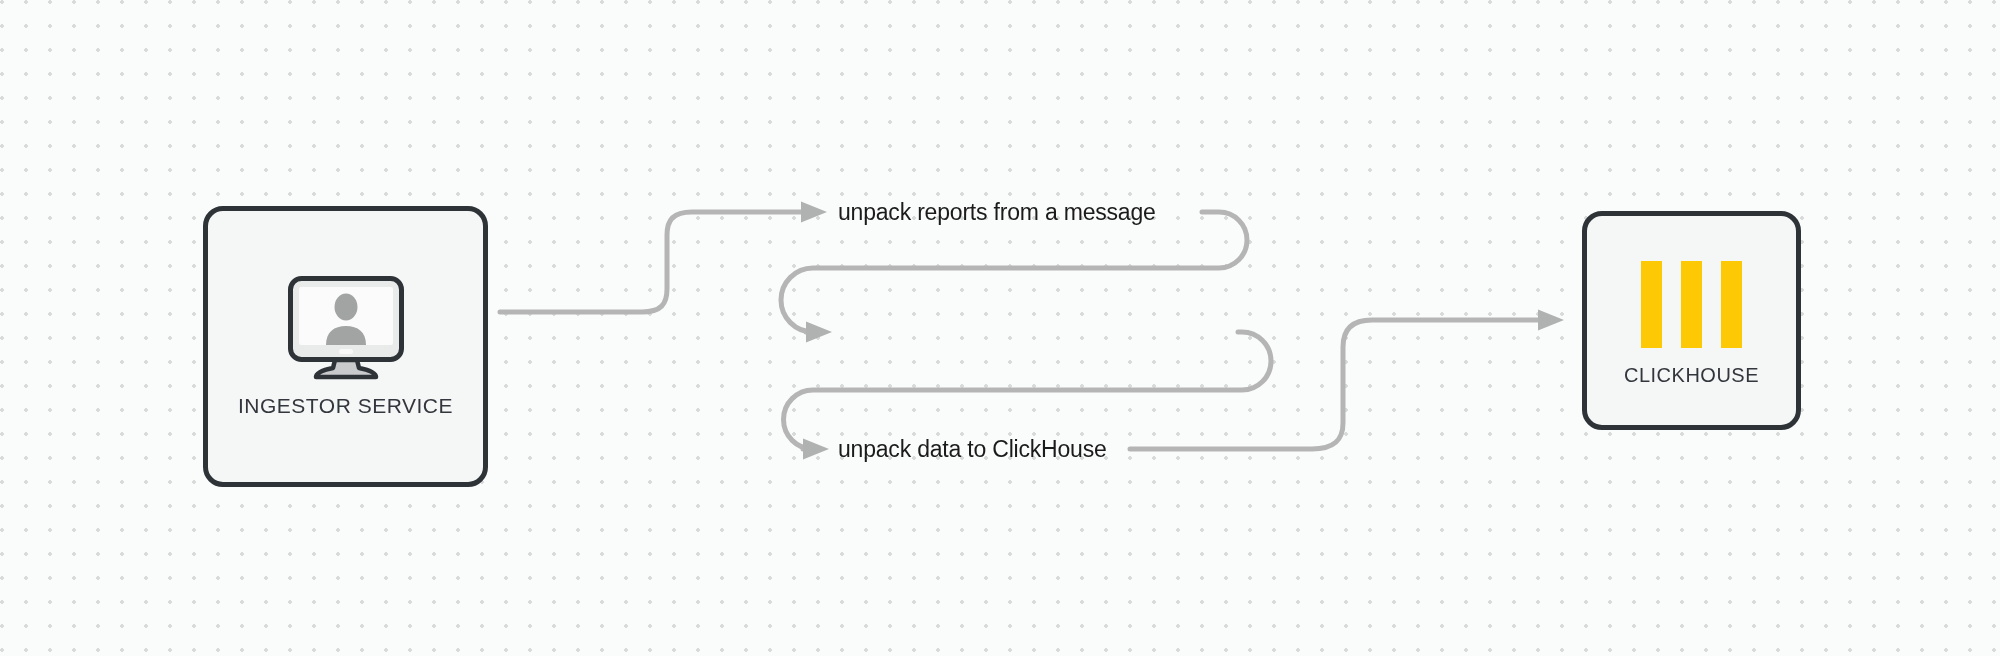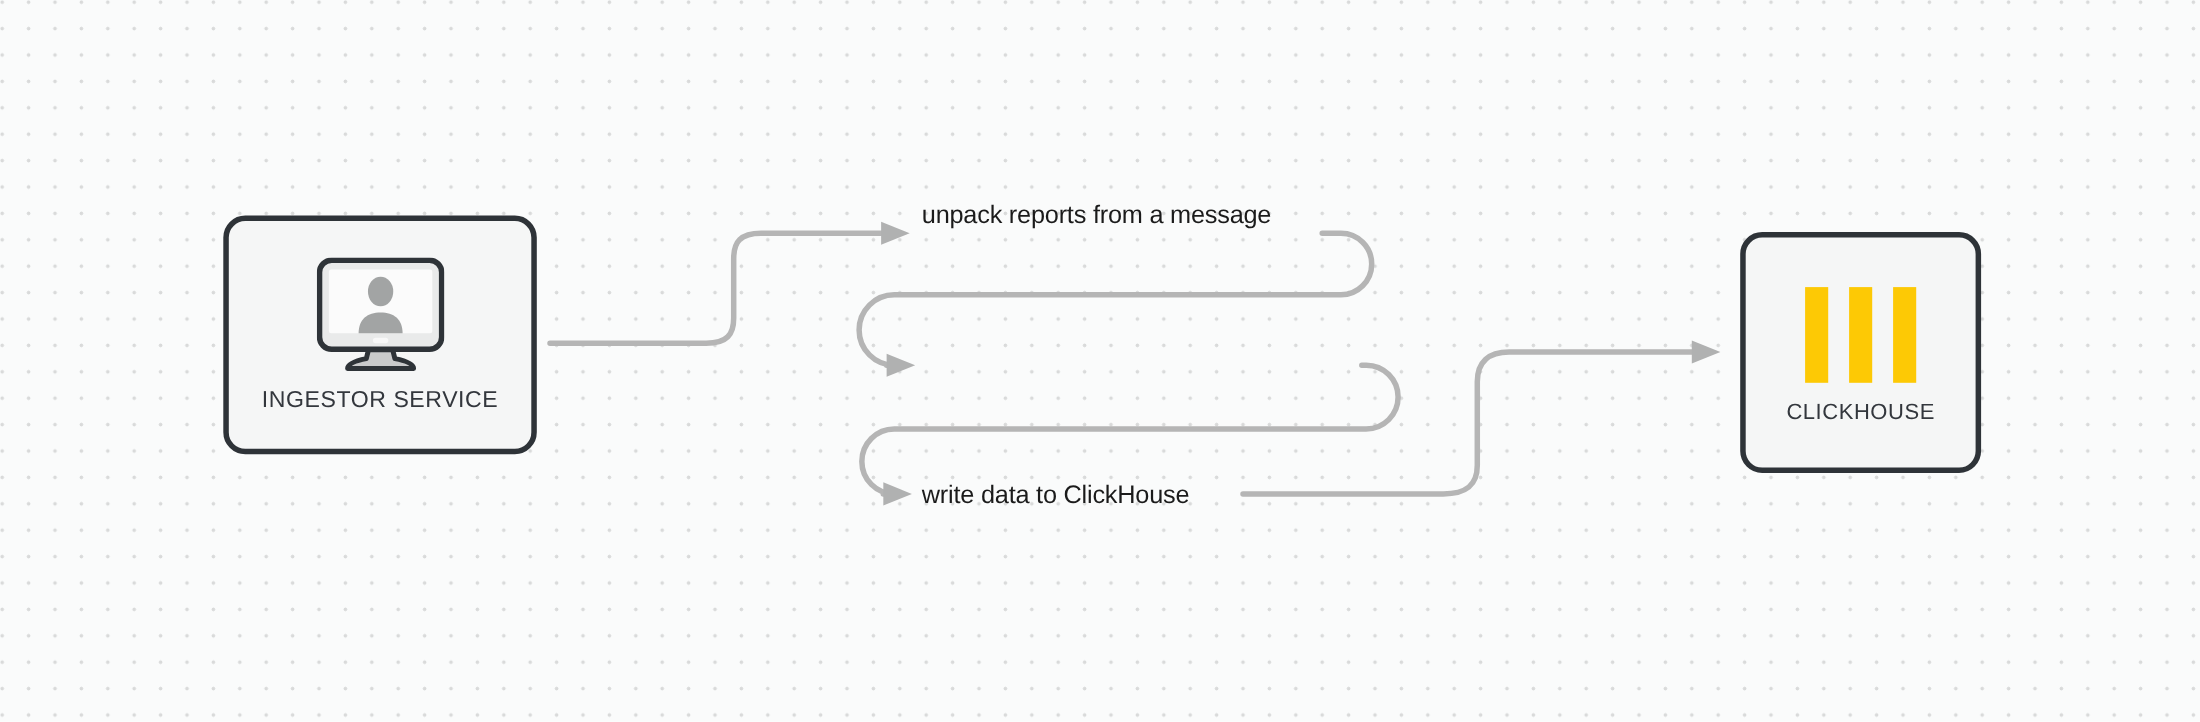--- a/index.html
+++ b/index.html
@@ -34,21 +34,21 @@
     position: absolute;
     box-sizing: border-box;
     background: #f5f6f6;
     border: 5px solid #2e3338;
     border-radius: 20px;
     display: flex;
     flex-direction: column;
     align-items: center;
     justify-content: center;
   }
-  .node-ingestor { left: 203px; top: 196px; width: 285px; height: 217px; }
+  .node-ingestor { left: 203px; top: 206px; width: 285px; height: 281px; }
   .node-clickhouse { left: 1582px; top: 211px; width: 219px; height: 219px; }
 
   .node-label {
     color: #33373d;
     letter-spacing: 0.5px;
     white-space: nowrap;
   }
   .node-ingestor .node-label { font-size: 21px; margin-top: 14px; }
   .node-clickhouse .node-label { font-size: 20px; margin-top: 16px; }
 
@@ -58,21 +58,21 @@
   .step-label {
     position: absolute;
     left: 838px;
     height: 30px;
     line-height: 30px;
     font-size: 23px;
     letter-spacing: -0.2px;
     color: #1b1b1b;
     white-space: nowrap;
   }
-  .step-1 { top: 180px; }
+  .step-1 { top: 197px; }
   .step-2 { top: 317px; }
   .step-3 { top: 434px; }
 </style>
 </head>
 <body>
 
 <div class="canvas">
 
   <svg class="connector-layer" viewBox="0 0 2000 656">
     <path class="flow-line" d="M 500 312 L 642 312 C 661 312 667 304 667 289 L 667 235 C 667 220 673 212 692 212 L 801 212"></path>
@@ -103,15 +103,15 @@
   <div class="node node-clickhouse">
     <div class="ch-logo">
       <div class="ch-bar"></div>
       <div class="ch-bar"></div>
       <div class="ch-bar"></div>
     </div>
     <div class="node-label">CLICKHOUSE</div>
   </div>
 
   <div class="step-label step-1">unpack reports from a message</div>
-  <div class="step-label step-3">write data to ClickHouse</div>
+  <div class="step-label step-3">unpack data to ClickHouse</div>
 
 </div>
 
 </body></html>

